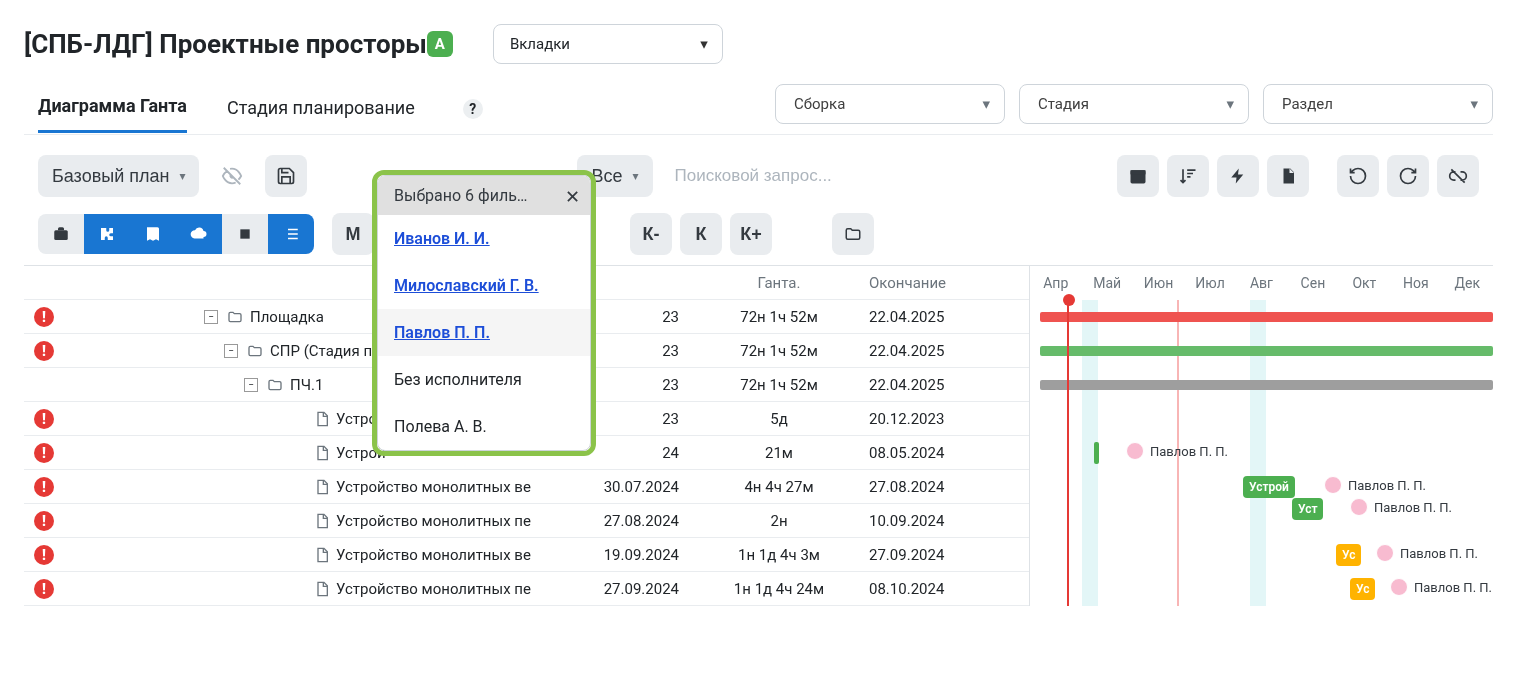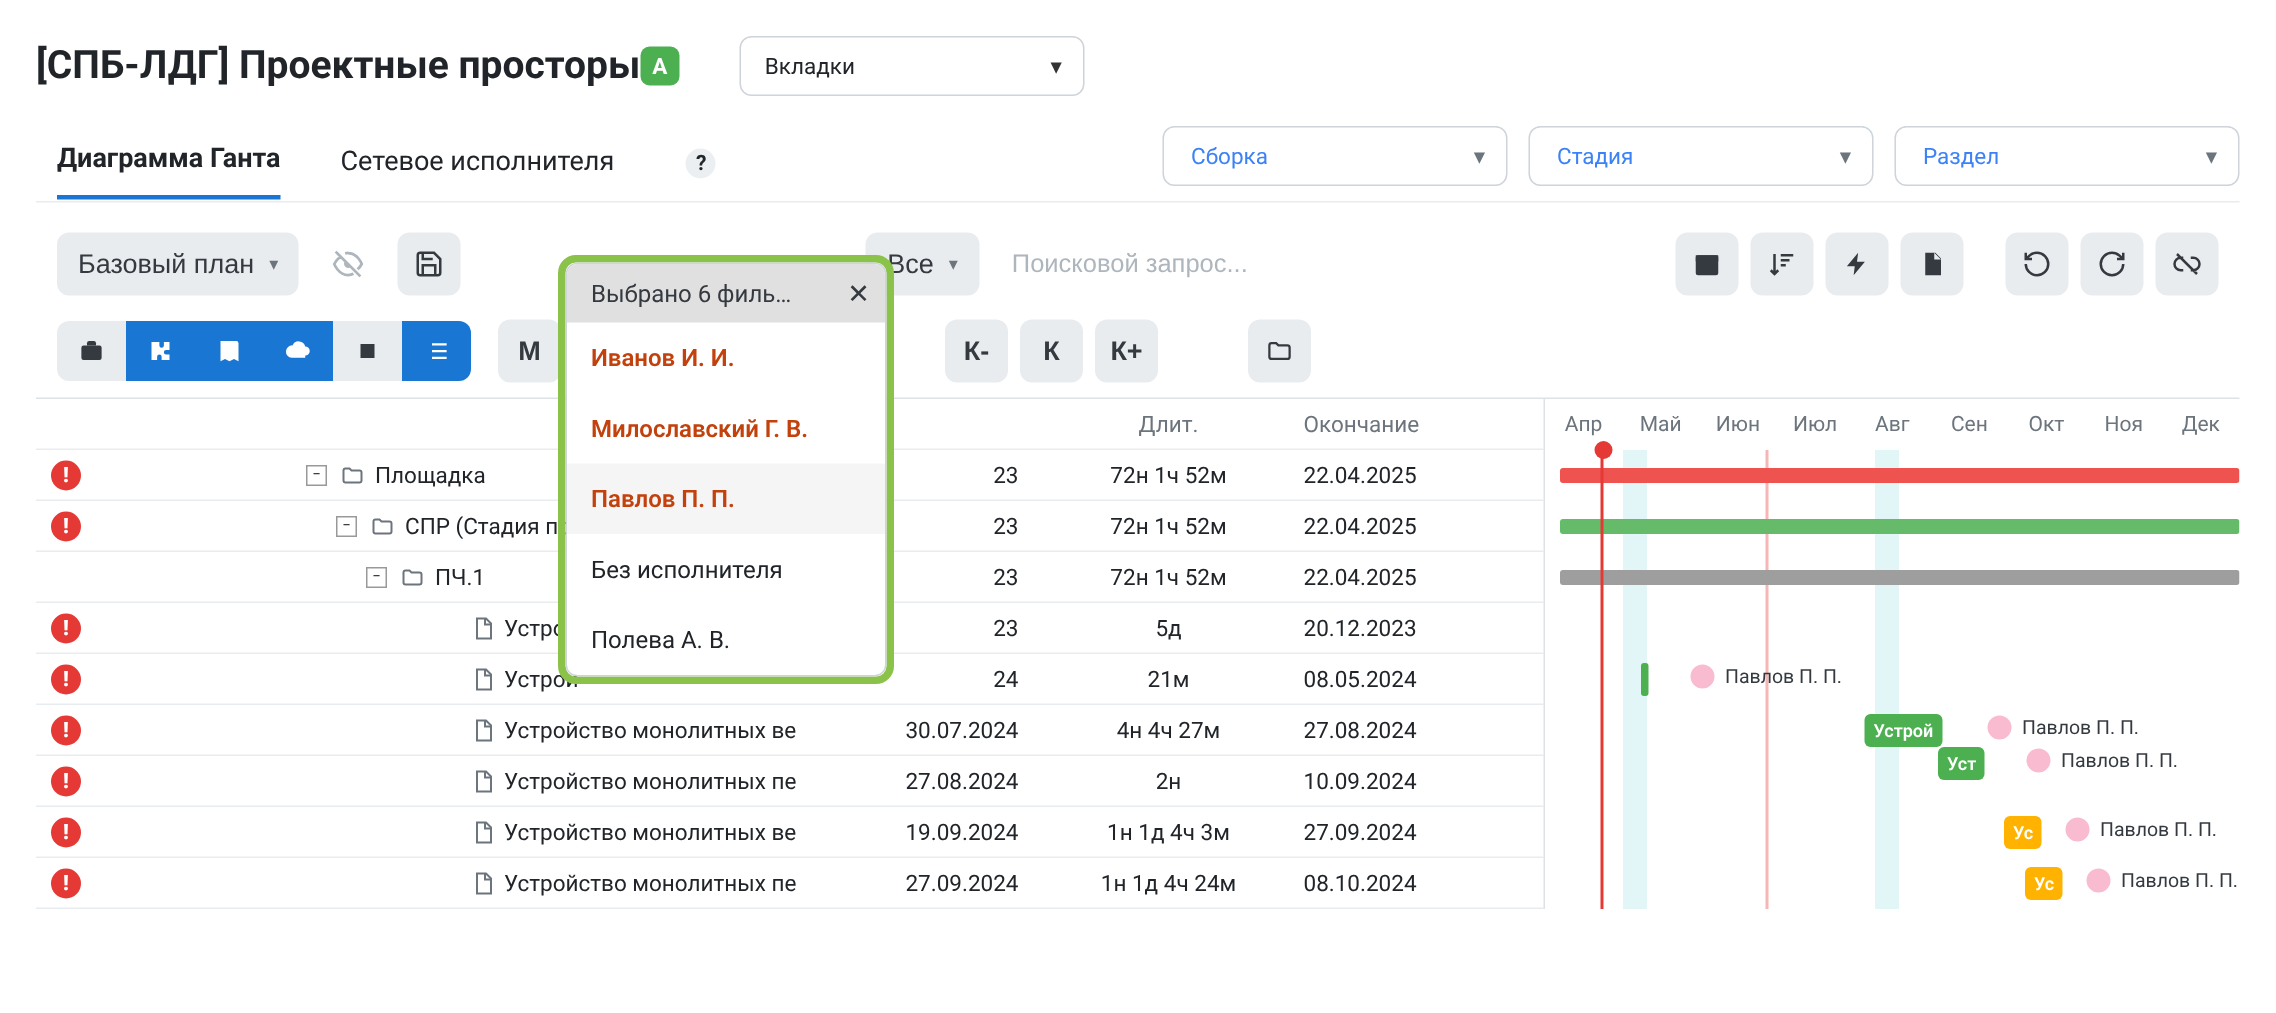--- a/index.html
+++ b/index.html
@@ -13,21 +13,21 @@
   .tabs-dd { margin-left:40px; border:1px solid #ced4da; border-radius:8px; padding:10px 40px 10px 16px; position:relative; min-width:230px; cursor:pointer; }
   .tabs-dd::after { content:"▾"; position:absolute; right:14px; top:50%; transform:translateY(-50%); color:#333; }
 
   
   .tabs-row { display:flex; align-items:center; gap:40px; border-bottom:1px solid #e9ecef; padding-left:14px; }
   .tab { padding:10px 0 14px; font-size:18px; color:#212529; cursor:pointer; }
   .tab.active { font-weight:700; border-bottom:3px solid #1976d2; }
   .help-icon { color:#212529; font-weight:700; font-size:14px; background:#eceff1; width:20px; height:20px; border-radius:50%; display:inline-flex; align-items:center; justify-content:center; margin-left:8px; cursor:pointer; }
 
   .filters-right { margin-left:auto; display:flex; gap:14px; padding-bottom:10px; }
-  .filter-dd { border:1px solid #ced4da; border-radius:8px; padding:10px 46px 10px 18px; min-width:230px; color:#3b82f6; position:relative; cursor:pointer; }
+  .filter-dd { border:1px solid #ced4da; border-radius:8px; padding:10px 46px 10px 18px; min-width:230px; color:#404040; position:relative; cursor:pointer; }
   .filter-dd::after { content:"▾"; position:absolute; right:14px; top:50%; transform:translateY(-50%); color:#6c757d; }
 
   
   .toolbar1 { display:flex; align-items:center; gap:12px; padding:20px 14px 0; position:relative; }
   .btn { border:none; border-radius:8px; background:#e9ecef; color:#343a40; height:42px; display:inline-flex; align-items:center; justify-content:center; padding:0 14px; font-size:18px; cursor:pointer; }
   .btn .caret { margin-left:10px; font-size:12px; color:#6c757d; }
   .btn-icon { width:42px; padding:0; }
   .btn-ghost { background:transparent; color:#adb5bd; }
   .search-input { flex:1; border:none; background:transparent; height:42px; padding:0 10px; font-size:17px; color:#495057; min-width:230px; }
   .search-input::placeholder { color:#adb5bd; }
@@ -41,21 +41,21 @@
   .zoom-grp { display:flex; gap:8px; }
   .zoom-grp .btn { font-weight:700; }
 
   
   .popover-wrap { position:absolute; left:372px; top:170px; border:5px solid #8bc34a; border-radius:12px; padding:0; z-index:50; }
   .popover { width:214px; border:1px solid #ced4da; border-radius:8px; background:#fff; overflow:hidden; }
   .popover-head { background:#e0e0e0; padding:10px 38px 10px 16px; font-size:16px; position:relative; color:#343a40; cursor:pointer; }
   .popover-head .close { position:absolute; right:10px; top:50%; transform:translateY(-50%); cursor:pointer; font-size:18px; }
   .popover-list { max-height:290px; overflow-y:auto; position:relative; }
   .popover-item { padding:14px 16px; font-size:16px; cursor:pointer; }
-  .popover-item.blue { color:#c2410c; font-weight:600; }
+  .popover-item.blue { color:#1d4ed8; font-weight:600;text-decoration:underline; }
   .popover-item.hl { background:#f5f5f5; }
   .popover-list::-webkit-scrollbar { width:7px; }
   .popover-list::-webkit-scrollbar-thumb { background:#555; border-radius:4px; }
 
   
   .gantt-area { display:flex; border-top:1px solid #dee2e6; }
   .grid-left { width:1005px; }
   .grid-head, .grid-row { display:flex; align-items:center; height:34px; border-bottom:1px solid #e9ecef; }
   .grid-head { color:#6c757d; font-size:15px; }
   .col-status { width:40px; display:flex; align-items:center; justify-content:center; }
@@ -99,21 +99,21 @@
 <div class="header-row">
   <span class="page-title">[СПБ-ЛДГ] Проектные просторы</span>
   <span class="badge-a">A</span>
   <div class="tabs-dd">
     <span>Вкладки</span>
   </div>
 </div>
 
 <div class="tabs-row">
   <div class="tab active">Диаграмма Ганта</div>
-  <div class="tab">Сетевое исполнителя</div>
+  <div class="tab">Стадия планирование</div>
   <span class="help-icon">?</span>
   <div class="filters-right">
     <div class="filter-dd"><span>Сборка</span></div>
     <div class="filter-dd"><span>Стадия</span></div>
     <div class="filter-dd"><span>Раздел</span></div>
   </div>
 </div>
 
 <div class="toolbar1">
   <button class="btn">
@@ -246,21 +246,21 @@
         </div>
   </div>
 </div>
 
 <div class="gantt-area">
   <div class="grid-left">
     <div class="grid-head">
       <div class="col-status"></div>
       <div class="col-task" style="justify-content:flex-end;">Задача</div>
       <div class="col-start" style="text-align: left; padding-right: 10px; font-style: italic;">ало</div>
-      <div class="col-dur">Длит.</div>
+      <div class="col-dur">Ганта.</div>
       <div class="col-end">Окончание</div>
     </div>
     <div id="grid-body">
           <div class="grid-row">
             <div class="col-status">
               <div class="status-dot">!</div>
             </div>
             <div class="col-task indent-1">
               <span class="tree-toggle">−</span>
               <span class="folder-ico">

